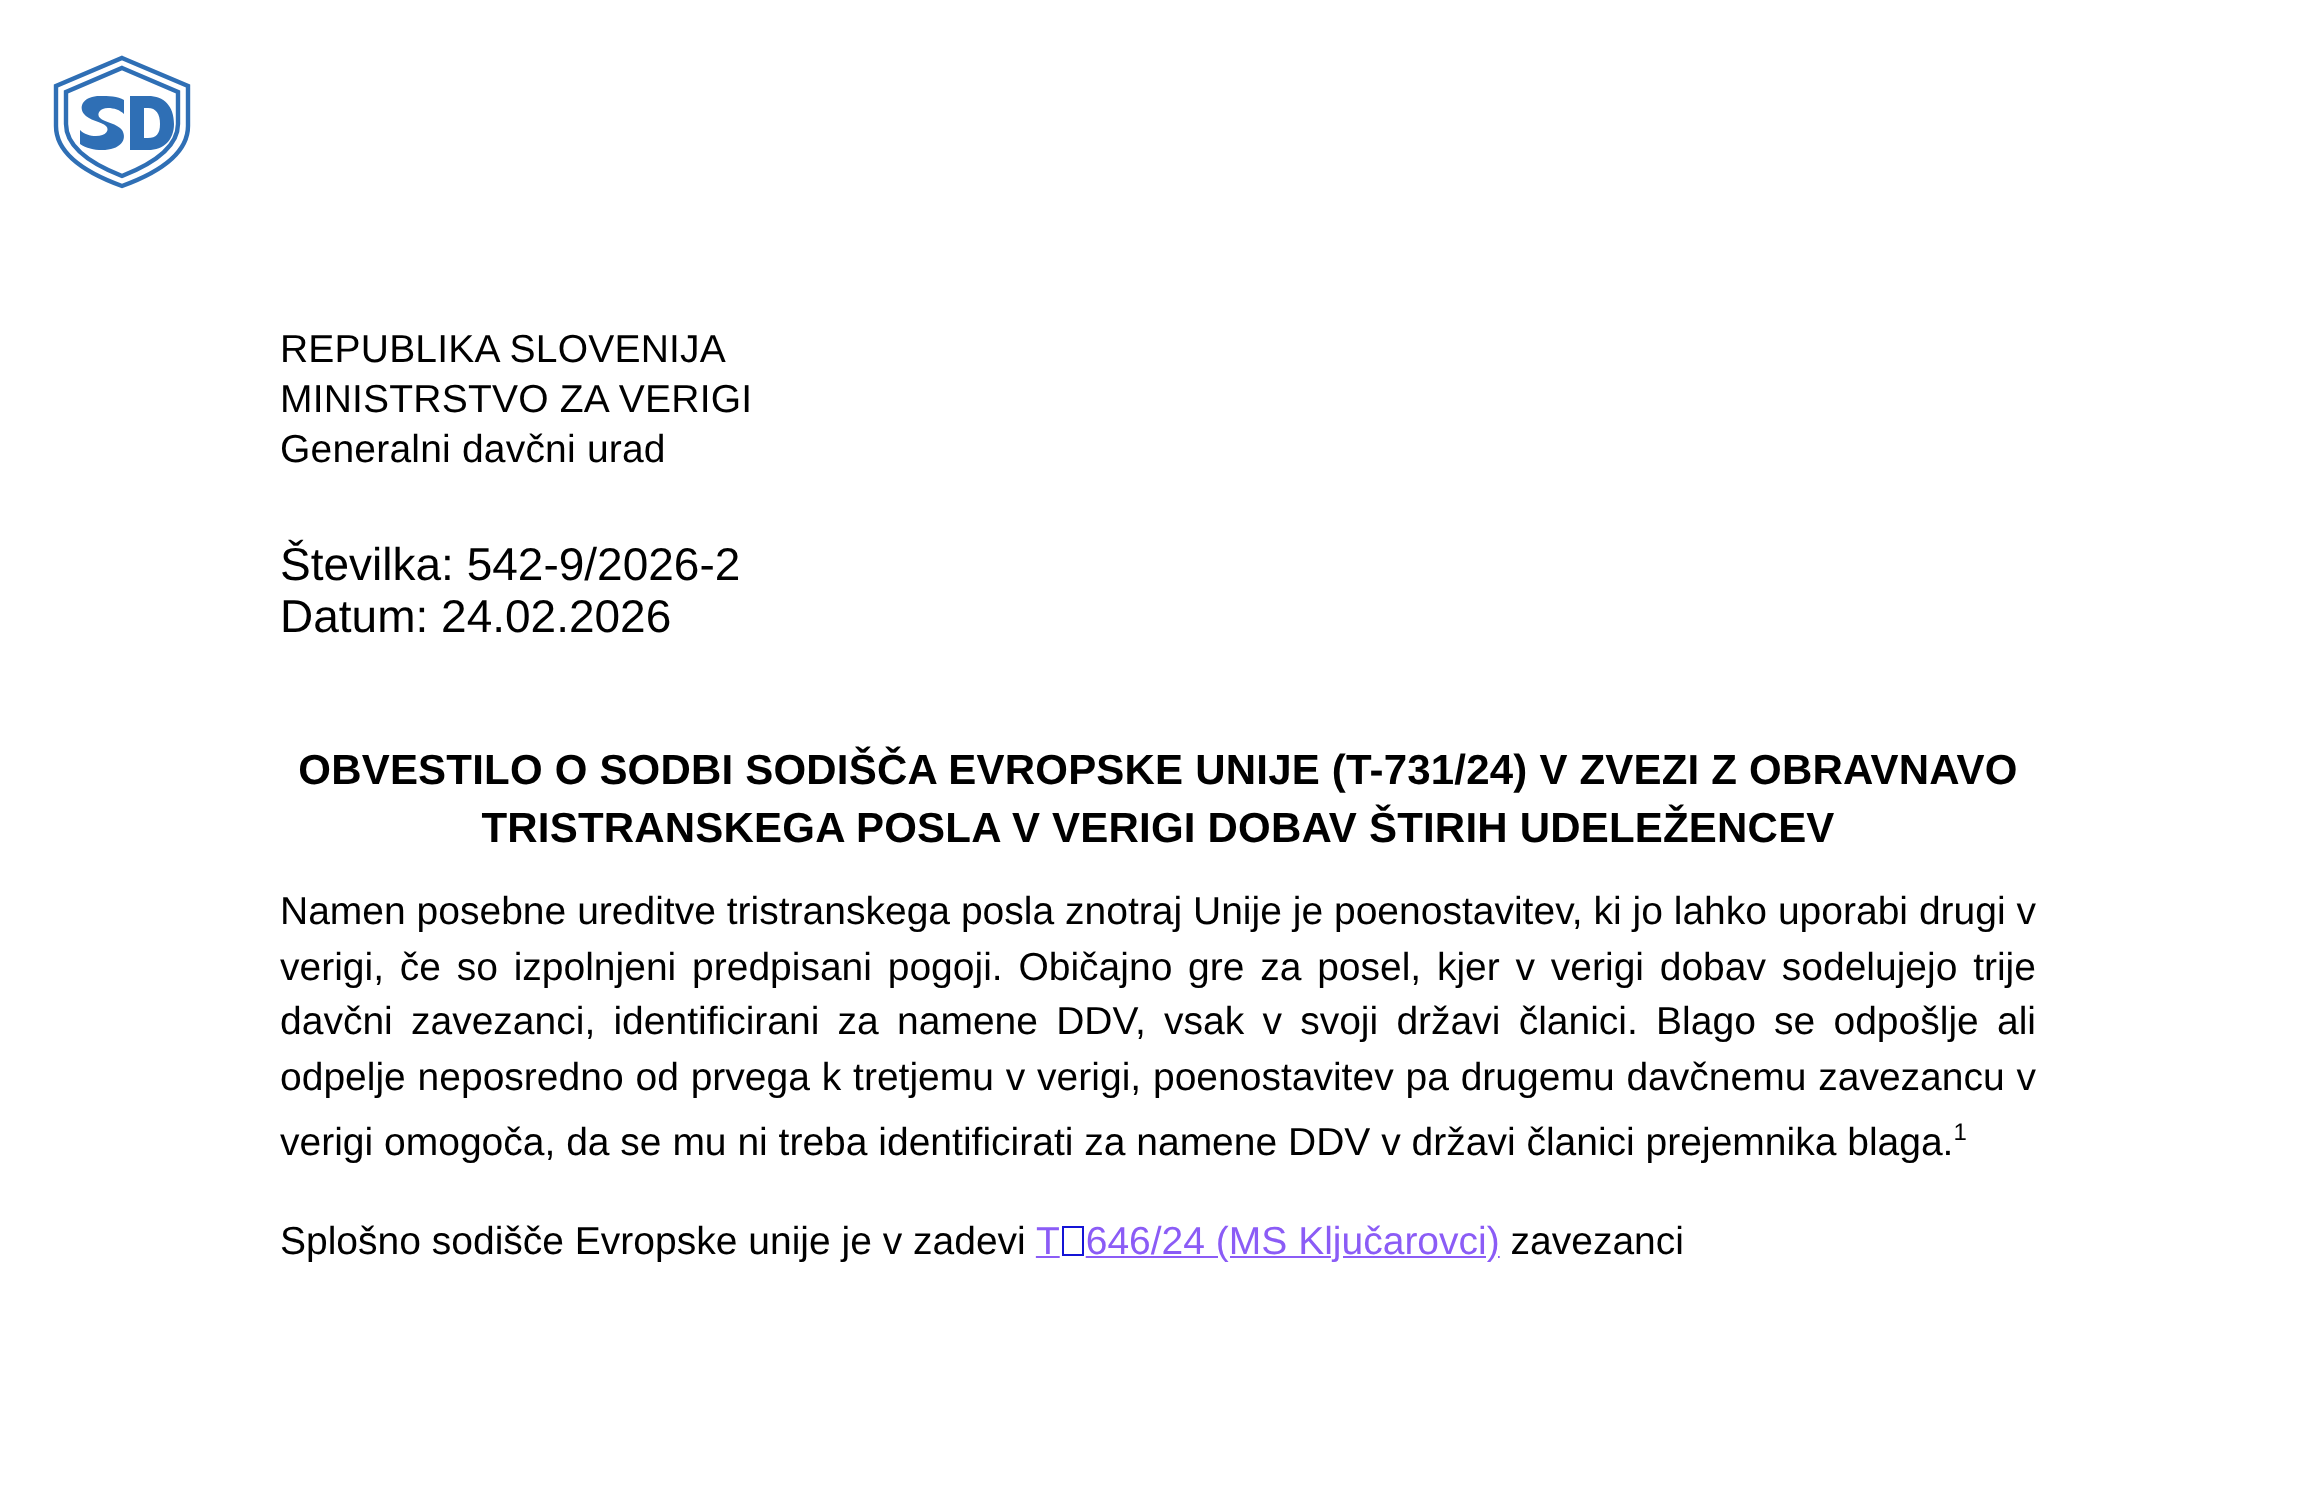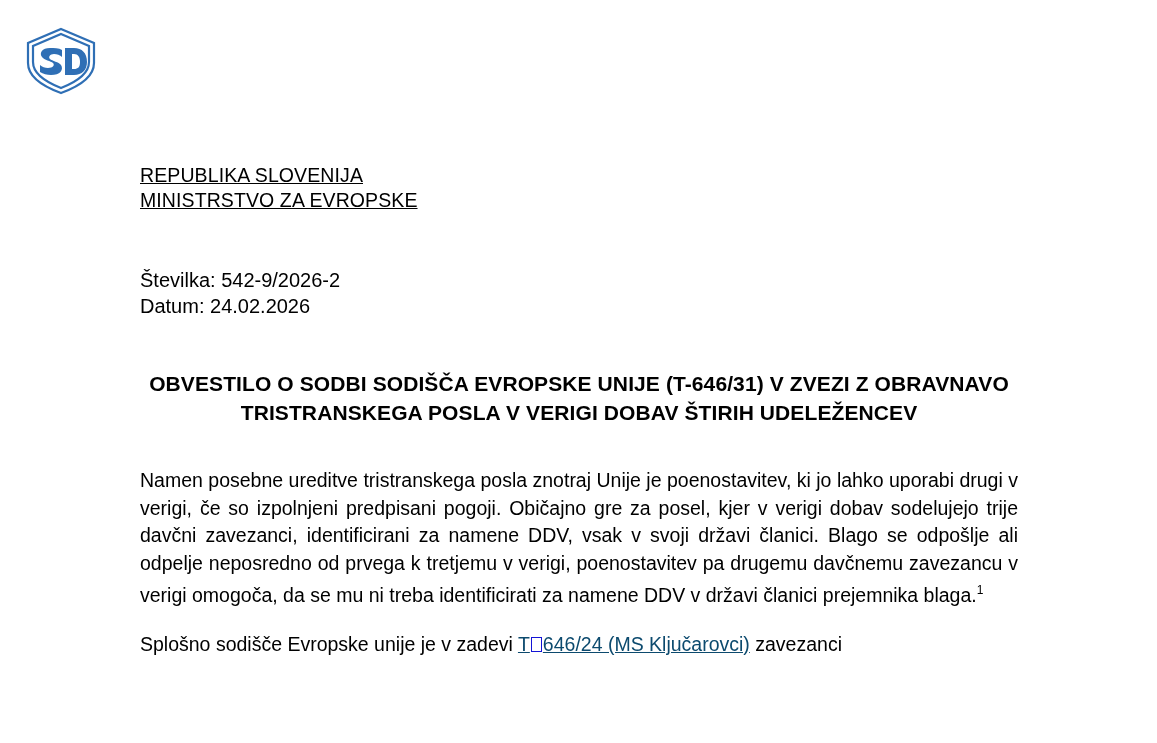--- a/index.html
+++ b/index.html
@@ -37,51 +37,50 @@
     width: 878px;
   }
   .org-block {
     margin-top: 163px;
     font-size: 19.5px;
     line-height: 25px;
     letter-spacing: 0.1px;
   }
   .org-line {
     white-space: nowrap;
-    text-decoration: underline;
   }
   .ref-block {
-    margin-top: 54px;
-    font-size: 20px;
+    margin-top: 31px;
+    font-size: 23px;
     line-height: 26px;
   }
   .doc-title {
     margin-top: 50px;
     font-size: 21px;
     font-weight: bold;
     text-align: center;
     line-height: 29px;
     letter-spacing: 0.1px;
   }
   .para {
     margin-top: 22px;
     font-size: 19.5px;
     line-height: 27.5px;
     text-align: justify;
     text-justify: inter-word;
   }
   .para.first {
-    margin-top: 40px;
+    margin-top: 14px;
   }
   .footnote-ref {
     font-size: 12px;
     vertical-align: super;
   }
   .link {
-    color: #0c4a6e;
+    color: #8b5cf6;
     text-decoration: underline;
   }
   .missing-glyph {
     display: inline-block;
     width: 9px;
     height: 13px;
     border: 1px solid #1414d6;
     vertical-align: middle;
     margin: 0 1px;
     position: relative;
@@ -103,29 +102,30 @@
         <path d="M30 22 C22 22 19 27 22 31 C24 34 31 35 33 37 C35 39 33 42 28 42 C25 42 22 41 20 39 L20 46 C23 48 27 49 31 49 C40 49 44 44 41 39 C39 36 32 35 30 33 C28 31 30 28 34 28 C37 28 40 29 42 31 L42 24 C39 22 34 22 30 22 Z"></path>
         <path d="M45 22 L45 49 L54 49 C62 49 67 44 67 36 C67 27 62 22 54 22 Z M52 28 L54 28 C58 28 60 31 60 36 C60 41 58 43 54 43 L52 43 Z"></path>
       </g>
     </svg>
   </div>
 
   <div class="content">
 
     <div class="org-block">
       <div class="org-line">REPUBLIKA SLOVENIJA</div>
-      <div class="org-line">MINISTRSTVO ZA EVROPSKE</div>
+      <div class="org-line">MINISTRSTVO ZA VERIGI</div>
+      <div class="org-line">Generalni davčni urad</div>
     </div>
 
     <div class="ref-block">
       <div>Številka: 542-9/2026-2</div>
       <div>Datum: 24.02.2026</div>
     </div>
 
-    <div class="doc-title">OBVESTILO O SODBI SODIŠČA EVROPSKE UNIJE (T-646/31) V ZVEZI Z OBRAVNAVO TRISTRANSKEGA POSLA V VERIGI DOBAV ŠTIRIH UDELEŽENCEV</div>
+    <div class="doc-title">OBVESTILO O SODBI SODIŠČA EVROPSKE UNIJE (T-731/24) V ZVEZI Z OBRAVNAVO TRISTRANSKEGA POSLA V VERIGI DOBAV ŠTIRIH UDELEŽENCEV</div>
 
     <div class="para first">
       <span>Namen posebne ureditve tristranskega posla znotraj Unije je poenostavitev, ki jo lahko uporabi drugi v verigi, če so izpolnjeni predpisani pogoji. Običajno gre za posel, kjer v verigi dobav sodelujejo trije davčni zavezanci, identificirani za namene DDV, vsak v svoji državi članici. Blago se odpošlje ali odpelje neposredno od prvega k tretjemu v verigi, poenostavitev pa drugemu davčnemu zavezancu v verigi omogoča, da se mu ni treba identificirati za namene DDV v državi članici prejemnika blaga.</span><span class="footnote-ref">1</span>
     </div>
 
     <div class="para">
       <span>Splošno sodišče Evropske unije je v zadevi </span><a class="link" href="#"><span>T</span><span class="missing-glyph"></span><span>646/24 (MS Ključarovci)</span></a><span> zavezanci</span>
     </div>
 
   </div>

